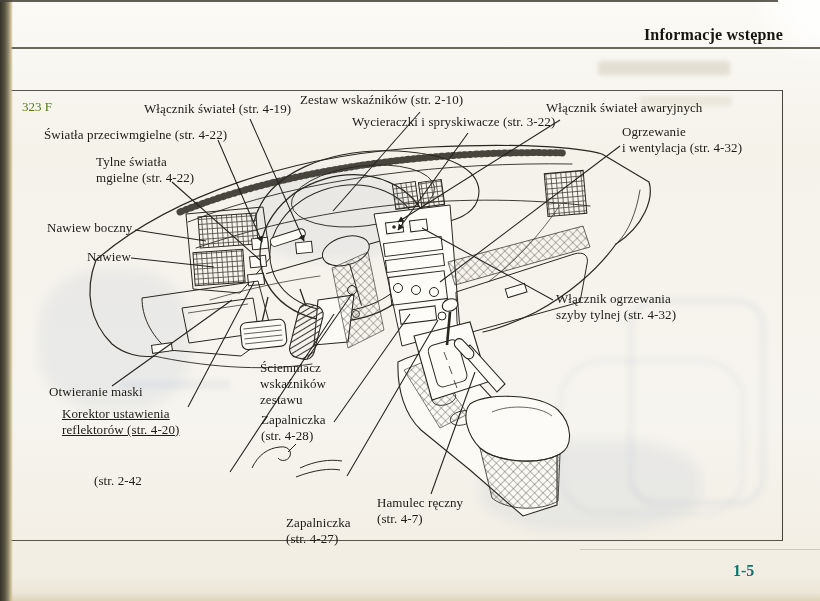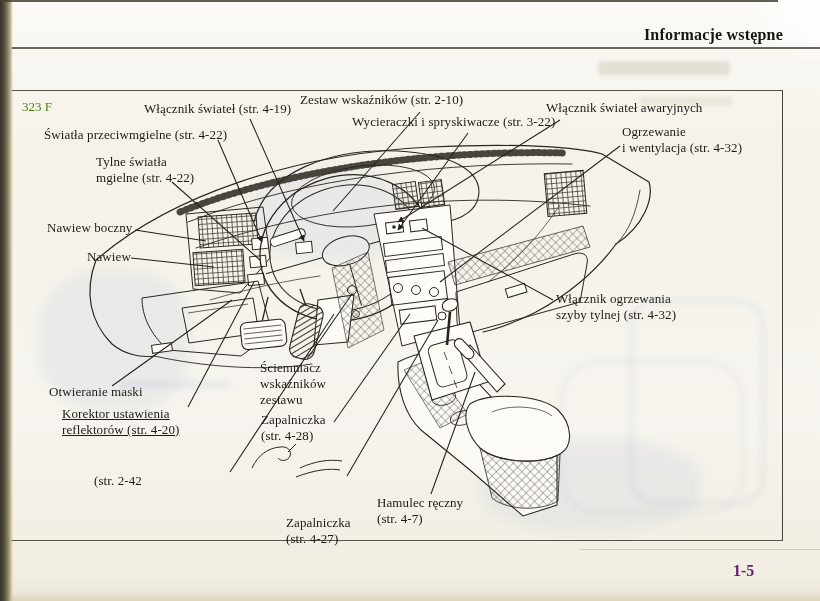--- a/index.html
+++ b/index.html
@@ -9,21 +9,21 @@
   .abs{position:absolute;}
   
   .spine{left:0;top:0;width:13px;height:601px;z-index:4;
          background:linear-gradient(90deg,#35332a 0%,#55523f 35%,#8a8468 62%,#c7ba92 82%,rgba(236,231,218,0) 100%);}
   .topline{left:0;top:0;width:778px;height:2px;background:#454338;opacity:.85;z-index:4;}
   .corner-light{right:0;top:0;width:70px;height:60px;background:radial-gradient(circle at 100% 0,#fefefd 30%,rgba(254,254,253,0) 75%);z-index:1;}
   .bottom-edge{left:0;bottom:0;width:820px;height:8px;background:linear-gradient(180deg,rgba(222,213,190,0),#ded4b9);z-index:1;}
   
   .hrule{left:0;top:47px;width:820px;height:2px;background:#6b6859;z-index:3;}
   .header-title{top:26px;right:37px;font-size:16px;font-weight:bold;color:#17150f;letter-spacing:.2px;z-index:3;}
-  .page-number{left:733px;top:562px;font-size:16px;font-weight:bold;color:#701a75;z-index:3;}
+  .page-number{left:733px;top:562px;font-size:16px;font-weight:bold;color:#0f766e;z-index:3;}
   
   .figure-box{left:10px;top:90px;width:771px;height:449px;border:1.6px solid #56534a;border-right-color:#45423a;z-index:2;background:transparent;}
   .underline2{left:580px;top:549px;width:240px;height:1px;background:#cfc9b9;z-index:2;}
   
   .cl{position:absolute;font-size:13px;line-height:16px;color:#1d1b16;white-space:nowrap;z-index:5;letter-spacing:.1px;}
   .cl span{display:block;}
   .model-code{left:22px;top:99px;font-size:13px;color:#4d7c0f;z-index:5;}
   
   .ghost{position:absolute;z-index:1;pointer-events:none;}
   .g-bar{background:rgba(150,140,105,.22);filter:blur(2px);border-radius:2px;}

